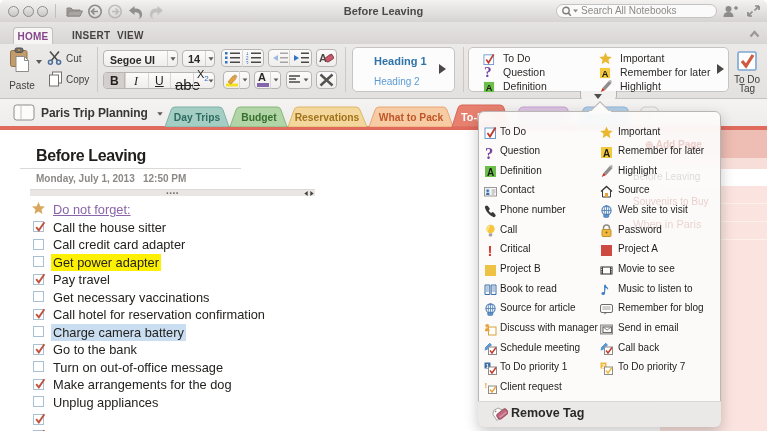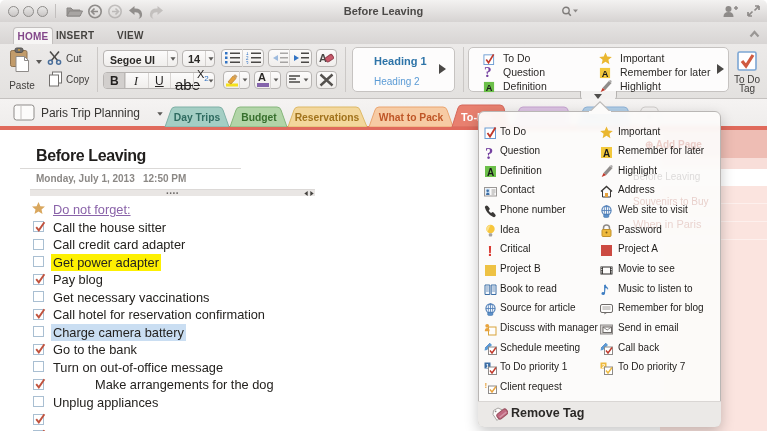--- a/index.html
+++ b/index.html
@@ -51,41 +51,42 @@
       <path d="M34 8.5 h-6 m2.5 -3 l-3 3 l3 3"></path>
       <g opacity="0.45">
           <circle cx="51" cy="8.5" r="6.2"></circle>
           <path d="M48 8.5 h6 m-2.5 -3 l3 3 l-3 3"></path>
         </g>
     </g>
     <path d="M65 7.5 l5.5 -4.5 v2.5 q6.5 -0.5 7.5 5 q0.8 4 -3.5 5.5 q2 -2 1 -4.5 q-1 -2.5 -5 -2.2 v2.7 z" fill="#918e8c"></path>
     <path d="M99 7.5 l-5.5 -4.5 v2.5 q-6.5 -0.5 -7.5 5 q-0.8 4 3.5 5.5 q-2 -2 -1 -4.5 q1 -2.5 5 -2.2 v2.7 z" fill="#c3c0be"></path>
   </svg>
   <div id="wintitle" class="abs">Before Leaving</div>
+  <div id="searchbox" class="abs">Search All Notebooks</div>
   <svg class="abs" style="left:561px;top:6px" width="20" height="11" viewBox="0 0 20 11">
     <circle cx="5" cy="4.5" r="3.2" fill="none" stroke="#7f7c7a" stroke-width="1.4"></circle>
     <path d="M7.3 7 l2.5 2.7" stroke="#7f7c7a" stroke-width="1.6"></path>
     <path d="M12 3.5 l2.5 3 l2.5 -3 z" fill="#8d8a88"></path>
   </svg>
   <svg class="abs" style="left:722px;top:4px" width="16" height="14" viewBox="0 0 16 14">
     <circle cx="6.5" cy="5" r="3" fill="#8e8b89"></circle>
     <path d="M1.5 13 q0 -5 5 -5 q5 0 5 5 z" fill="#8e8b89"></path>
     <path d="M12 4 h4 m-2 -2 v4" stroke="#8e8b89" stroke-width="1.5"></path>
   </svg>
   <svg class="abs" style="left:746px;top:4px" width="15" height="14" viewBox="0 0 15 14">
     <g stroke="#8e8b89" stroke-width="1.7" fill="none">
       <path d="M13 2 l-4.5 4.5 M13 2 h-4 M13 2 v4"></path>
       <path d="M2 12 l4.5 -4.5 M2 12 h4 M2 12 v-4"></path>
     </g>
   </svg>
 </div>
 
 <div id="ribtabs" class="abs"></div>
 <div id="tab-home" class="rtab abs">HOME</div>
-<div class="rtab abs" style="left:56px;width:34px">INSERT</div>
+<div class="rtab abs" style="left:72px;width:34px">INSERT</div>
 <div class="rtab abs" style="left:117px;width:26px">VIEW</div>
 <svg class="abs" style="left:749px;top:30px" width="11" height="8" viewBox="0 0 11 8">
   <path d="M1.5 6.5 L5.5 2 L9.5 6.5" fill="none" stroke="#9a9795" stroke-width="2.2"></path>
 </svg>
 
 <div id="ribbon" class="abs"></div>
 
 <svg class="abs" style="left:9px;top:46px" width="21" height="27" viewBox="0 0 21 27">
   <rect x="1.5" y="4.5" width="16.5" height="16" rx="1.8" fill="#c29c6b" stroke="#8f7350"></rect>
   <rect x="6" y="2" width="8" height="4.5" rx="1.8" fill="#6f6c6a" stroke="#55524e"></rect>
@@ -221,21 +222,21 @@
   <path d="M5 10 l4 5 l7 -11" stroke="#d05a40" stroke-width="3.2" fill="none"></path>
 </svg>
 <div class="rlab abs" style="left:727px;top:76px;width:40px;text-align:center;line-height:8.5px">To Do<br>Tag</div>
 
 <div id="secbar" class="abs"></div>
 <div id="redline" class="abs"></div>
 <svg class="abs" style="left:13px;top:104px" width="22" height="17" viewBox="0 0 22 17">
   <rect x="1" y="1" width="20" height="15" rx="2.5" fill="#fcfbfa" stroke="#8e8b89"></rect>
   <path d="M8 1 v15" stroke="#c5c2c0"></path>
 </svg>
-<div class="abs" style="left:41px;top:106px;font-size:12px;font-weight:normal;letter-spacing:-0.1px;color:#383634">Paris Trip Planning</div>
+<div class="abs" style="left:41px;top:106px;font-size:12px;font-weight:bold;letter-spacing:-0.1px;color:#383634">Paris Trip Planning</div>
 <div class="caret abs" style="left:157px;top:112px;transform:scale(.9)"></div>
 
 <svg class="abs" style="left:160px;top:104px" width="510" height="23" viewBox="0 0 510 23">
 
   <path d="M5 23 L11 6 q1 -3 4 -3 L59 3 q3 0 4 3 L69 23 z" fill="#a4cec4" stroke="#7fb0a6"></path>
 
   <path d="M70 23 L76 6 q1 -3 4 -3 L117 3 q3 0 4 3 L127 23 z" fill="#b2d5a8" stroke="#86b77c"></path>
 
   <path d="M128 23 L134 6 q1 -3 4 -3 L196 3 q3 0 4 3 L207 23 z" fill="#f3d79c" stroke="#ddb967"></path>
 
@@ -289,42 +290,42 @@
     </svg>
     <div class="row abs" style="top:218.5px;">Call the house sitter</div>
     <div class="cb abs" style="top:238.5px"></div>
     <div class="row abs" style="top:236px;">Call credit card adapter</div>
     <div class="cb abs" style="top:256px"></div>
     <div class="row abs" style="top:253.5px;background:#fdf002;padding:0 2px;left:51px;">Get power adapter</div>
     <div class="cb abs" style="top:273.5px"></div>
     <svg class="abs" style="left:33px;top:272px" width="14" height="14" viewBox="0 0 14 14">
       <path d="M3.2 7.2 l2.6 3.2 l5.6 -8.2" stroke="#c0523e" stroke-width="1.9" fill="none"></path>
     </svg>
-    <div class="row abs" style="top:271px;">Pay blog</div>
+    <div class="row abs" style="top:271px;">Pay travel</div>
     <div class="cb abs" style="top:291px"></div>
     <div class="row abs" style="top:288.5px;">Get necessary vaccinations</div>
     <div class="cb abs" style="top:308.5px"></div>
     <svg class="abs" style="left:33px;top:307px" width="14" height="14" viewBox="0 0 14 14">
       <path d="M3.2 7.2 l2.6 3.2 l5.6 -8.2" stroke="#c0523e" stroke-width="1.9" fill="none"></path>
     </svg>
     <div class="row abs" style="top:306px;">Call hotel for reservation confirmation</div>
     <div class="cb abs" style="top:326px"></div>
     <div class="row abs" style="top:323.5px;background:#cadef2;padding:0 2px;left:51px;">Charge camera battery</div>
     <div class="cb abs" style="top:343.5px"></div>
     <svg class="abs" style="left:33px;top:342px" width="14" height="14" viewBox="0 0 14 14">
       <path d="M3.2 7.2 l2.6 3.2 l5.6 -8.2" stroke="#c0523e" stroke-width="1.9" fill="none"></path>
     </svg>
     <div class="row abs" style="top:341px;">Go to the bank</div>
     <div class="cb abs" style="top:361px"></div>
     <div class="row abs" style="top:358.5px;">Turn on out-of-office message</div>
     <div class="cb abs" style="top:378.5px"></div>
     <svg class="abs" style="left:33px;top:377px" width="14" height="14" viewBox="0 0 14 14">
       <path d="M3.2 7.2 l2.6 3.2 l5.6 -8.2" stroke="#c0523e" stroke-width="1.9" fill="none"></path>
     </svg>
-    <div class="row abs" style="top:376px;margin-left:42px;">Make arrangements for the dog</div>
+    <div class="row abs" style="top:376px;">Make arrangements for the dog</div>
     <div class="cb abs" style="top:396px"></div>
     <div class="row abs" style="top:393.5px;">Unplug appliances</div>
     <div class="cb abs" style="top:413.5px"></div>
     <svg class="abs" style="left:33px;top:412px" width="14" height="14" viewBox="0 0 14 14">
       <path d="M3.2 7.2 l2.6 3.2 l5.6 -8.2" stroke="#c0523e" stroke-width="1.9" fill="none"></path>
     </svg>
     <div class="row abs" style="top:411px;margin-top:48px;">Put newspaper subscription on hold</div>
     <div class="cb abs" style="top:429.5px"></div>
     <svg class="abs" style="left:33px;top:428px" width="14" height="14" viewBox="0 0 14 14">
       <path d="M3.2 7.2 l2.6 3.2 l5.6 -8.2" stroke="#c0523e" stroke-width="1.9" fill="none"></path>
@@ -375,21 +376,21 @@
     <div class="mi abs" style="left:500px;top:184.45px">Contact</div>
     <div class="abs micon" style="left:484px;top:203.6px"><svg class="micon" viewBox="0 0 13 13">
         <path d="M1.2 3.2 q-0.9 -1.4 0.3 -2.3 q1.2 -0.9 2.3 0.2 l1.6 1.8 q0.9 1 -0.1 1.9 l-0.6 0.6 q0.8 1.6 2.4 2.6 l0.7 -0.5 q1 -0.8 1.8 0.1 l1.7 1.8 q1 1.2 -0.1 2.2 q-1 1 -2.4 0.2 q-3.3 -1.6 -5.6 -4.5 q-1.4 -1.9 -2 -4.1 z" fill="#3a3836"></path>
       </svg></div>
     <div class="mi abs" style="left:500px;top:204.1px">Phone number</div>
     <div class="abs micon" style="left:484px;top:223.25px"><svg class="micon" viewBox="0 0 13 13">
         <circle cx="6.5" cy="5" r="4.2" fill="#f7c63c"></circle>
         <path d="M6.5 1 a4.2 4.2 0 0 0 -3 7" fill="#fbe08a"></path>
         <rect x="4.8" y="9.3" width="3.4" height="3.2" rx="1" fill="#a5a2a0"></rect>
       </svg></div>
-    <div class="mi abs" style="left:500px;top:223.75px">Idea</div>
+    <div class="mi abs" style="left:500px;top:223.75px">Call</div>
     <div class="abs micon" style="left:484px;top:242.89999999999998px"><svg class="micon" viewBox="0 0 13 13">
         <text x="3.5" y="12" font-size="15" font-weight="bold" fill="#d93a32" font-family="Liberation Sans">!</text>
       </svg></div>
     <div class="mi abs" style="left:500px;top:243.39999999999998px">Critical</div>
     <div class="abs micon" style="left:484px;top:262.54999999999995px"><svg class="micon" viewBox="0 0 13 13">
         <rect x="1" y="1" width="11" height="11" fill="#eec244"></rect>
       </svg></div>
     <div class="mi abs" style="left:500px;top:263.04999999999995px">Project B</div>
     <div class="abs micon" style="left:484px;top:282.2px"><svg class="micon" viewBox="0 0 13 13">
         <path d="M1 2 h4.8 v9.5 H1 z M7.2 2 H12 v9.5 H7.2 z" fill="#f4f8fc" stroke="#3d6ea5"></path>
@@ -442,21 +443,21 @@
         <path d="M3.5 8 L9.8 1 l2.8 2 L6.3 10 z" fill="#908d8b"></path>
         <path d="M3.5 8 l-1.8 4 L6.3 10 z" fill="#c0392b"></path>
         <path d="M10.5 0.4 q0.9 -0.6 1.7 0 q0.8 0.7 0.3 1.6 l-0.4 0.6 l-2.6 -1.9 z" fill="#aeabab"></path>
       </svg></div>
     <div class="mi abs" style="left:618px;top:164.8px">Highlight</div>
     <div class="abs micon" style="left:600px;top:183.95px"><svg class="micon" viewBox="0 0 13 13">
         <path d="M1 6.5 L6.5 1.5 L12 6.5" fill="none" stroke="#3a3836" stroke-width="1.4"></path>
         <path d="M2.5 6 v6 h8 v-6" fill="#fdfcfb" stroke="#3a3836"></path>
         <rect x="5" y="8" width="3" height="4" fill="#e8a33d"></rect>
       </svg></div>
-    <div class="mi abs" style="left:618px;top:184.45px">Address</div>
+    <div class="mi abs" style="left:618px;top:184.45px">Source</div>
     <div class="abs micon" style="left:600px;top:203.6px"><svg class="micon" viewBox="0 0 13 13">
         <circle cx="6.5" cy="5.5" r="4.6" fill="#f0f5fa" stroke="#4a7ab5" stroke-width="1.1"></circle>
         <path d="M2 5.5 h9 M6.5 0.9 v9.2" stroke="#4a7ab5" stroke-width=".8" fill="none"></path>
         <ellipse cx="6.5" cy="5.5" rx="2.2" ry="4.6" fill="none" stroke="#4a7ab5" stroke-width=".8"></ellipse>
         <rect x="3.5" y="9.3" width="5.5" height="3.2" rx="1.6" fill="#5b8fc9" stroke="#3d6ea5" stroke-width=".5"></rect>
       </svg></div>
     <div class="mi abs" style="left:618px;top:204.1px">Web site to visit</div>
     <div class="abs micon" style="left:600px;top:223.25px"><svg class="micon" viewBox="0 0 13 13">
         <path d="M3.5 6 V4 a3 3 0 0 1 6 0 v2" fill="none" stroke="#8e8b89" stroke-width="1.5"></path>
         <rect x="2" y="5.5" width="9" height="7" rx="1" fill="#eeb93c" stroke="#c1912a"></rect>

